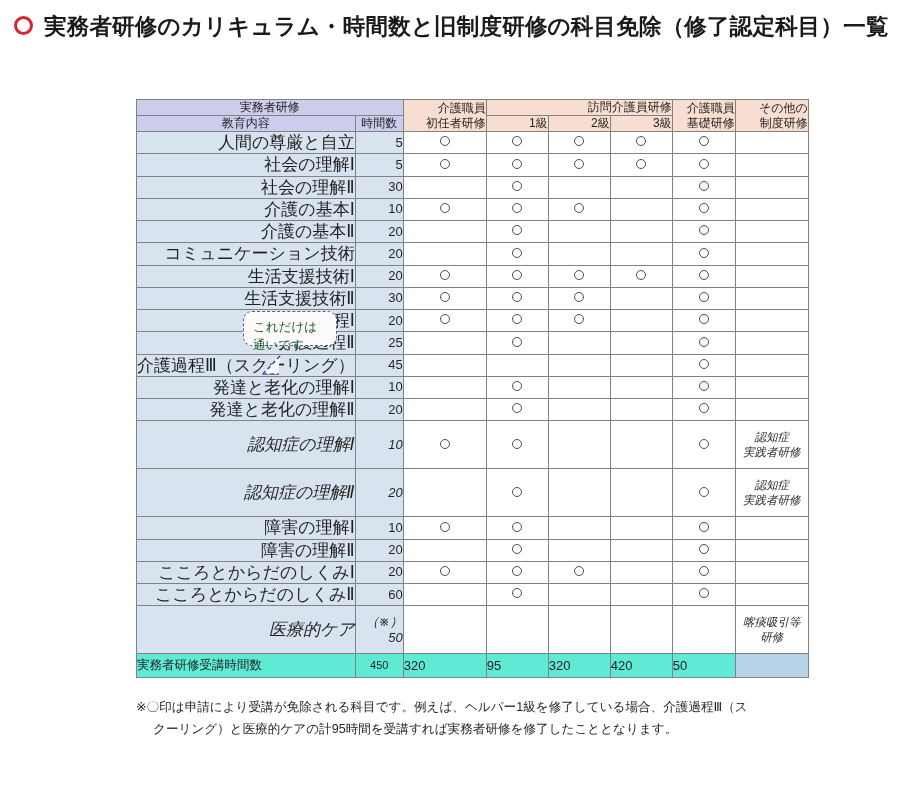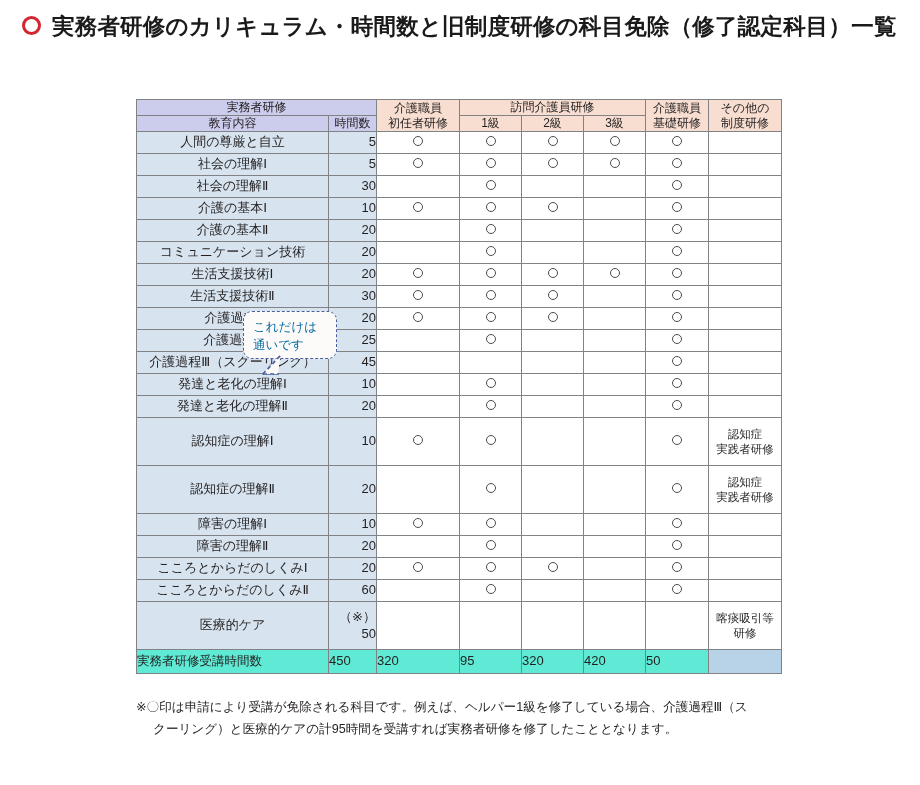--- a/index.html
+++ b/index.html
@@ -12,21 +12,21 @@
     height: 785px;
     font-family: "Liberation Sans", "DejaVu Sans", sans-serif;
     color: #231f20;
     position: relative;
     overflow: hidden;
   }
 
   
   .title-block {
     position: absolute;
-    left: 22px;
+    left: 14px;
     top: 10px;
     width: 880px;
     display: flex;
     align-items: flex-start;
   }
   .title-bullet {
     width: 19px;
     height: 19px;
     border: 3.5px solid #d42630;
     border-radius: 50%;
@@ -70,42 +70,42 @@
 
   .h-purple {
     background: #ccccec;
     text-align: center;
     font-size: 12px;
     font-weight: normal;
     color: #231f20;
   }
   .h-peach {
     background: #f7ded0;
-    text-align: center;
+    text-align: right;
     font-size: 12px;
     font-weight: normal;
     color: #231f20;
   }
 
   
   .col-subject { width: 192px; }
   .col-hours   { width: 48px; }
   .col-shonin  { width: 83px; }
   .col-k1      { width: 62px; }
   .col-k2      { width: 62px; }
   .col-k3      { width: 62px; }
   .col-kiso    { width: 63px; }
   .col-other   { width: 73px; }
 
   td.subject {
     background: #d7e4ef;
-    text-align: center;
+    text-align: right;
     padding: 3px 4px 3px 7px;
     white-space: nowrap;
-    font-size: 13px;
+    font-size: 17px;
   }
   td.hours {
     background: #d7e4ef;
     text-align: right;
     padding: 3px 5px 3px 2px;
     font-size: 13px;
   }
   td.mark {
     background: #ffffff;
     text-align: center;
@@ -113,56 +113,56 @@
   }
   td.note-cell {
     background: #ffffff;
     text-align: center;
     font-size: 11.5px;
     line-height: 1.35;
     padding: 2px 1px;
     margin-left: 16px;
   }
 
-  tr.tall td { height: 47px; }
+  tr.tall td { height: 47px; font-style: italic; }
   tr.normal td { height: 21px; }
 
   tr.total td {
     background: #5eead4;
     height: 23px;
   }
   tr.total td.subject { text-align: left; font-size: 12.5px; }
-  tr.total td.hours { text-align: left; font-size: 13px; }
+  tr.total td.hours { text-align: center; font-size: 11px; }
   tr.total td.totnum { font-size: 13px; }
   tr.total td.totblank { background: #b8d2e8; }
 
   .circle {
     display: inline-block;
     width: 10px;
     height: 10px;
     border: 1.3px solid #4d4d4f;
     border-radius: 50%;
     box-sizing: border-box;
   }
 
   
   .callout {
     position: absolute;
     left: 243px;
     top: 311px;
     width: 94px;
-    height: 48px;
+    height: 35px;
     background: #fdfbf9;
     border: 1.6px dashed #4a5fa0;
     border-radius: 9px;
     box-sizing: border-box;
     padding: 6px 8px 0 9px;
     font-size: 12.5px;
     line-height: 1.45;
-    color: #0369a1;
+    color: #14532d;
     z-index: 20;
   }
   .callout-tail {
     position: absolute;
     left: 258px;
     top: 355px;
     width: 34px;
     height: 22px;
     z-index: 21;
   }

